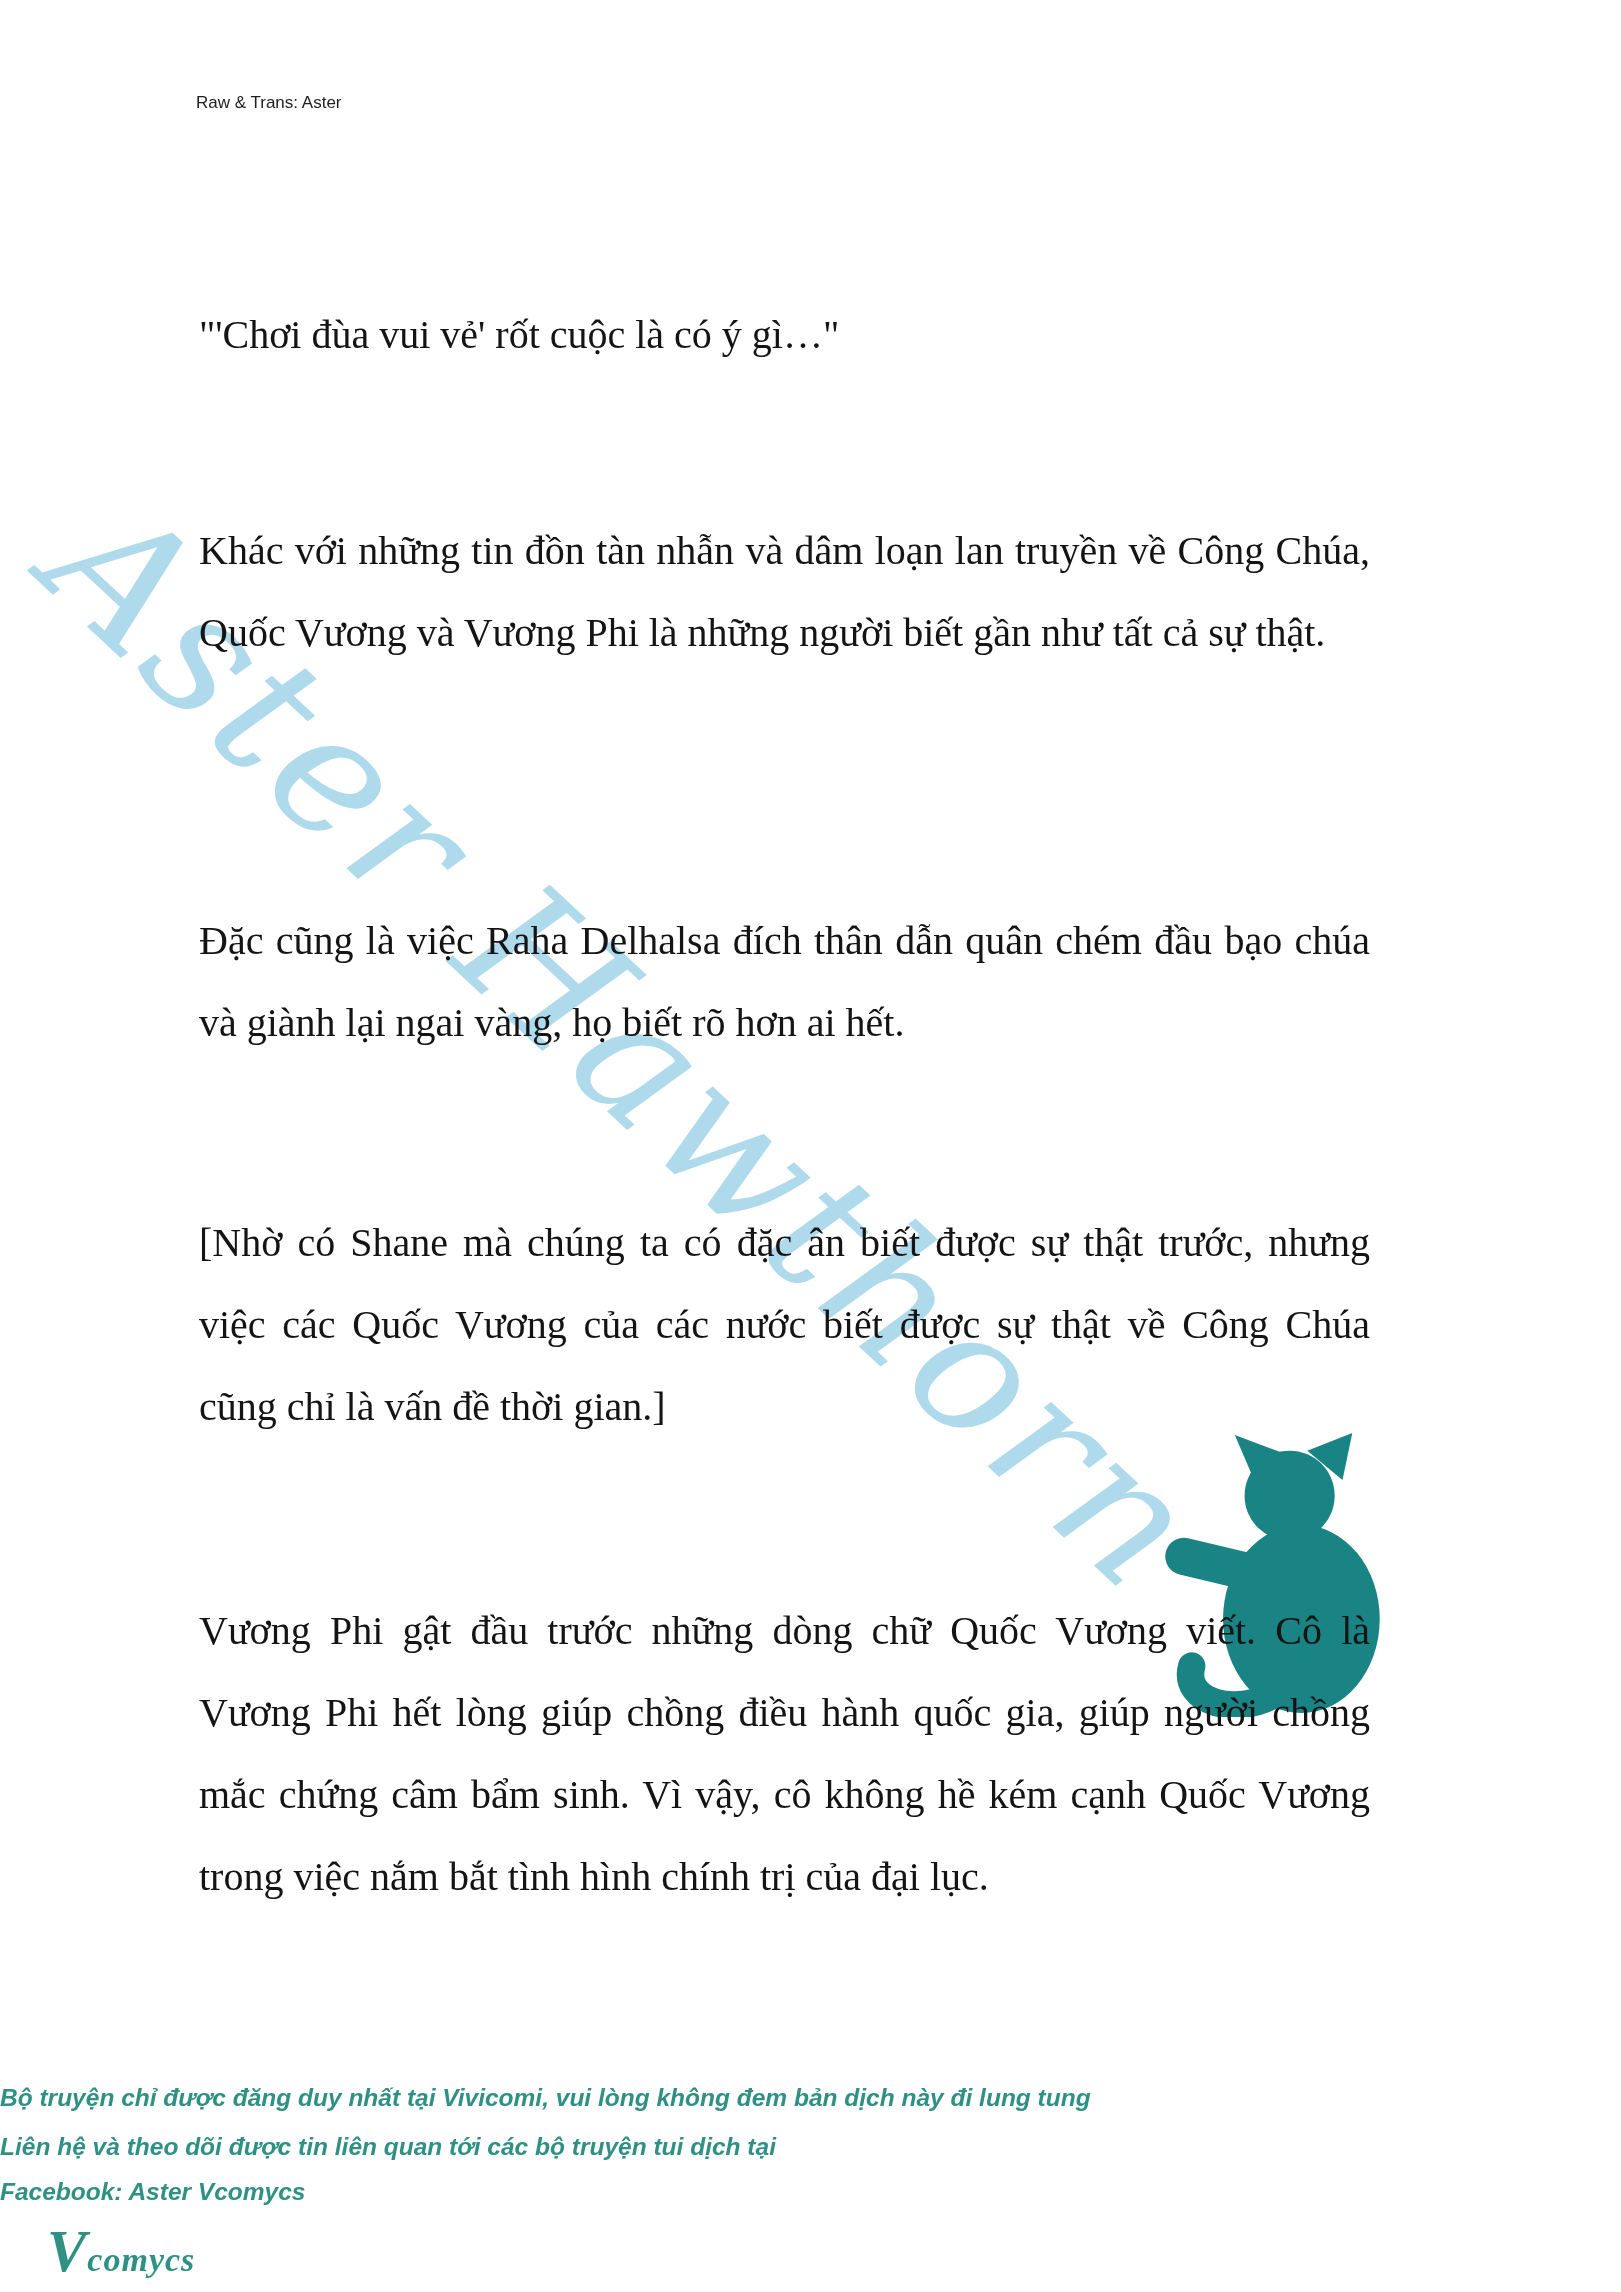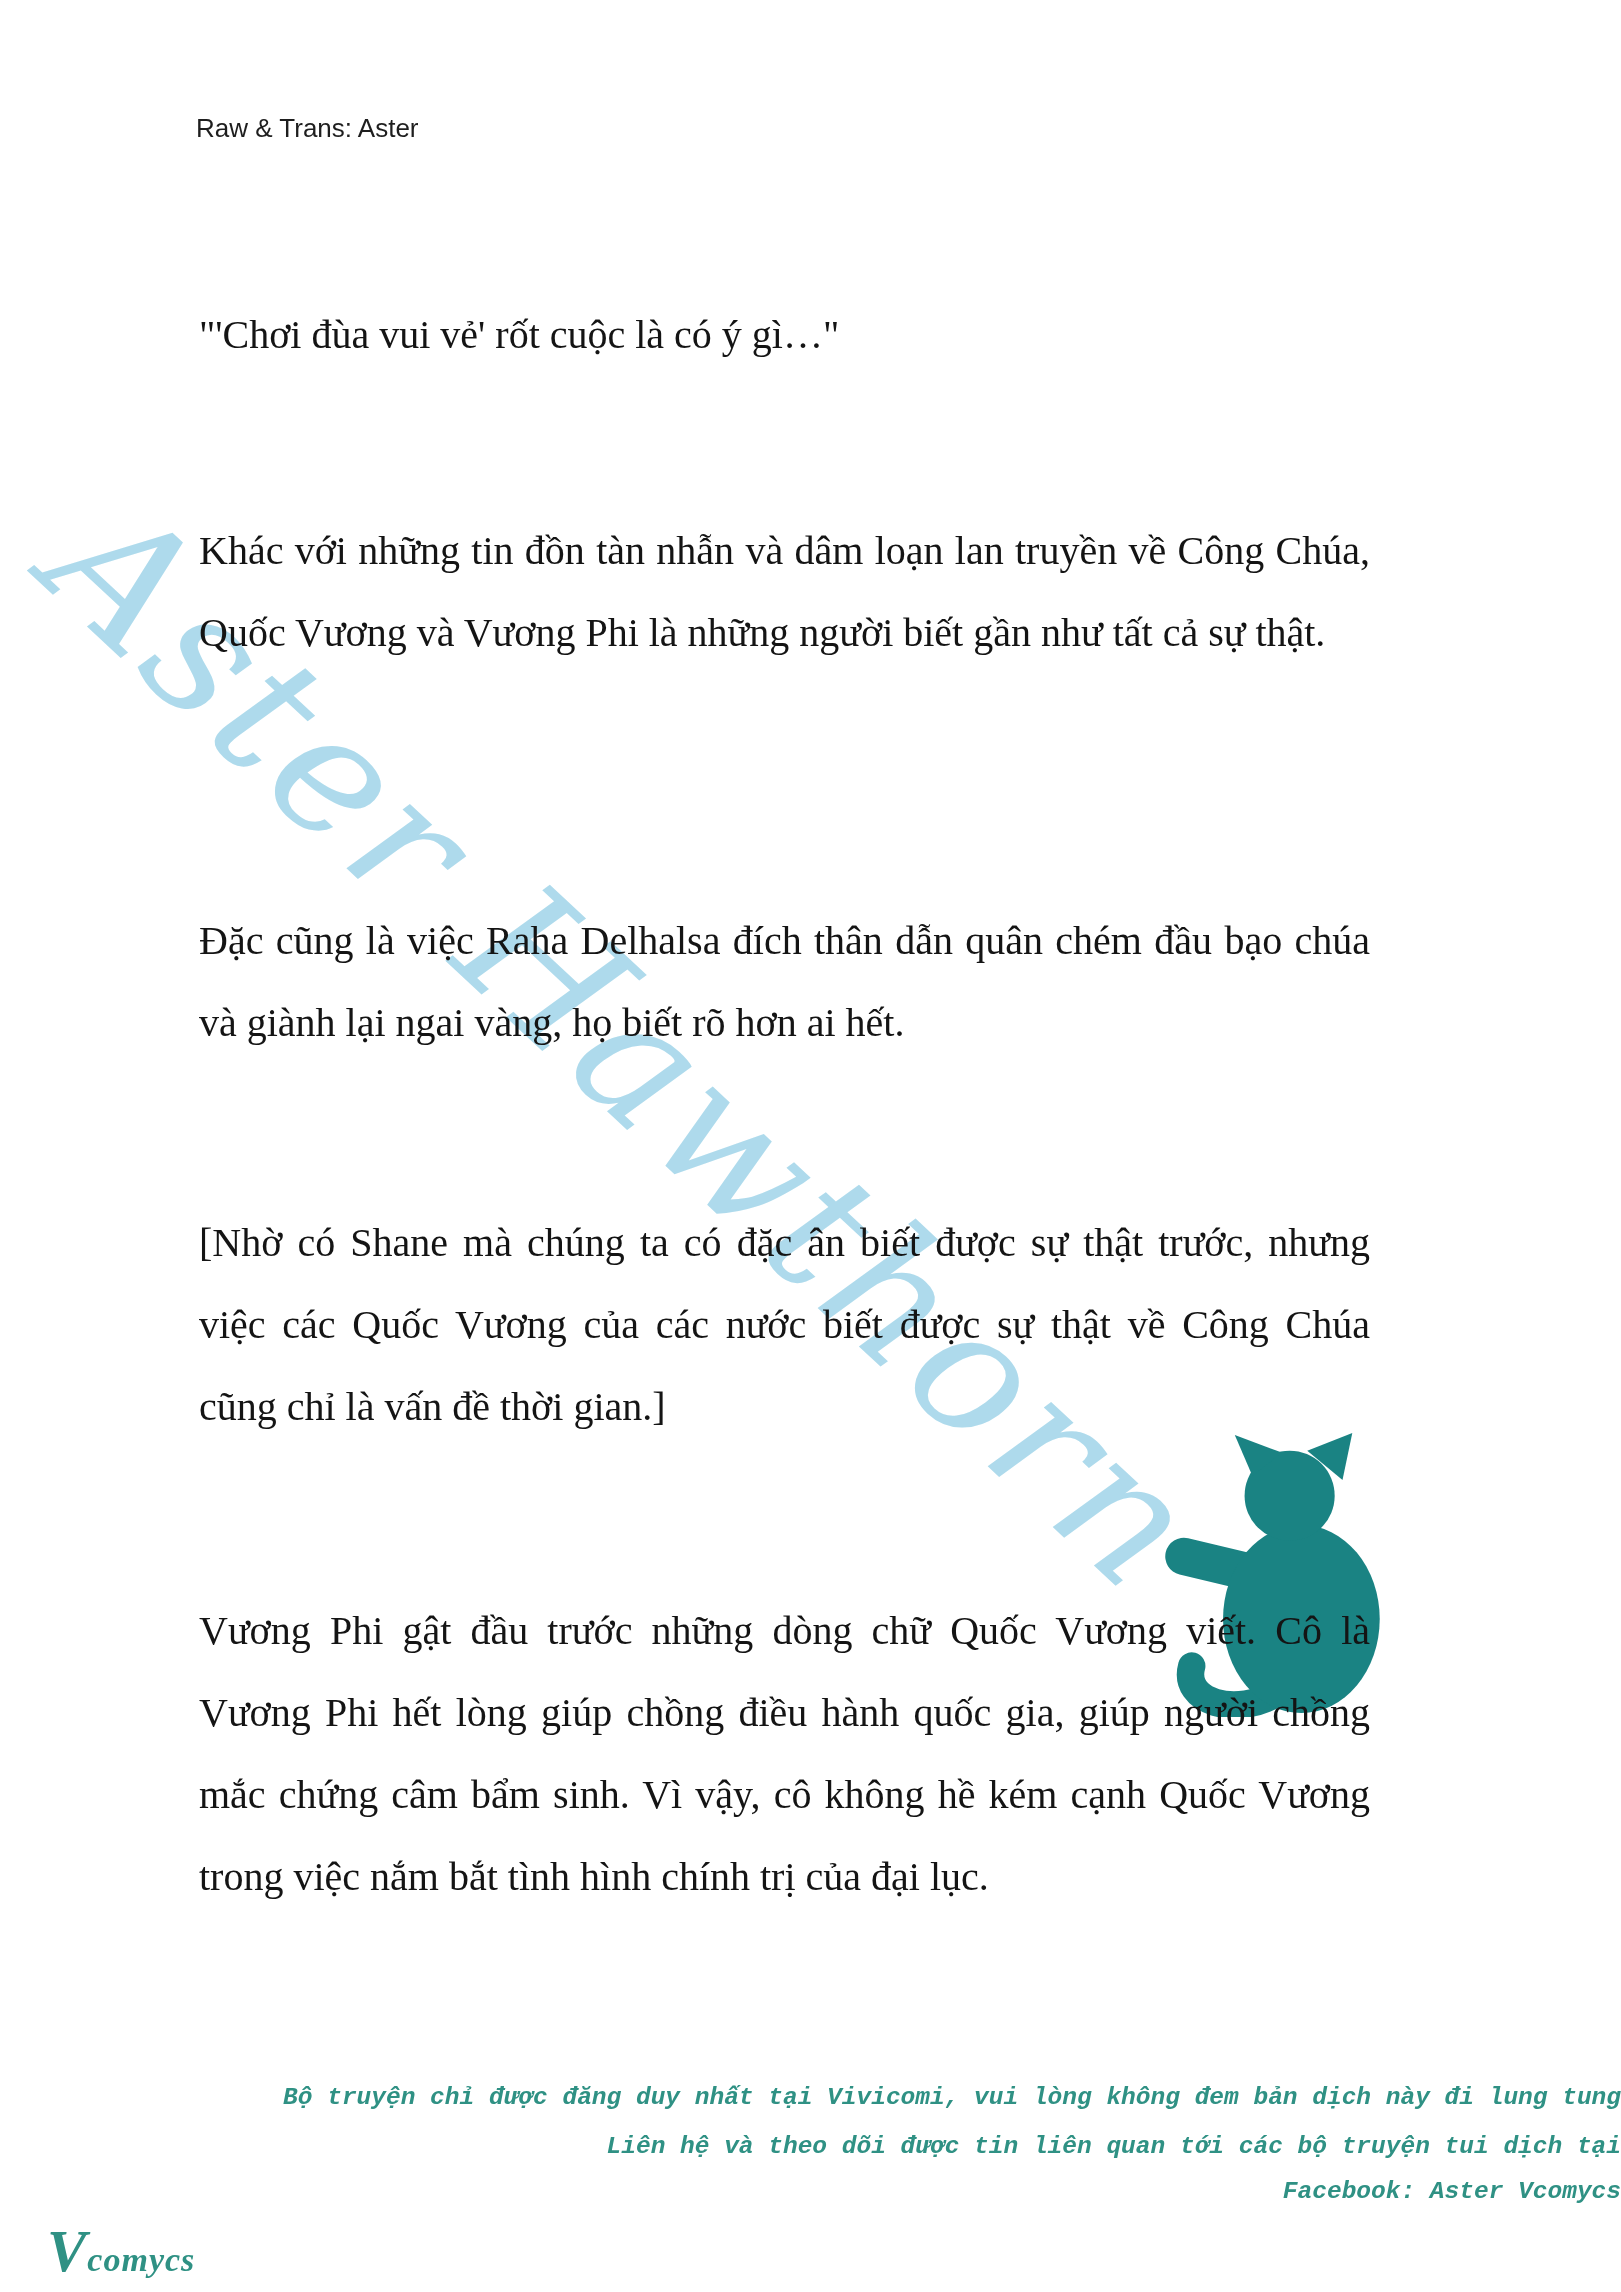--- a/index.html
+++ b/index.html
@@ -11,24 +11,23 @@
     overflow: hidden;
     font-family: "Liberation Serif", serif;
     color: var(--text, #141414);
   }
 
   .credit {
     position: absolute;
     left: 196px;
     top: 93px;
     font-family: "Liberation Sans", sans-serif;
-    font-size: 26px;
+    font-size: 17px;
     color: #1e1e1e;
     z-index: 3;
-    margin-top: 20px;
   }
 
   .para {
     position: absolute;
     left: 199px;
     width: 1171px;
     font-size: 40px;
     line-height: 82px;
     text-align: justify;
     z-index: 3;
@@ -66,22 +65,22 @@
     height: 284px;
     color: var(--cat, #1a8383);
     z-index: 2;
   }
   .cat svg { width: 100%; height: 100%; display: block; }
 
   .footer-line {
     position: absolute;
     left: 0;
     width: 1621px;
-    text-align: right;
-    font-family: Liberation Mono, monospace;
+    text-align: left;
+    font-family: Liberation Sans, sans-serif;
     font-style: italic;
     font-weight: bold;
     font-size: 24.5px;
     color: var(--accent, #2f9184);
     z-index: 3;
   }
   #f0 { top: 2084px; }
   #f1 { top: 2133px; }
   #f2 { top: 2178px; }
 

